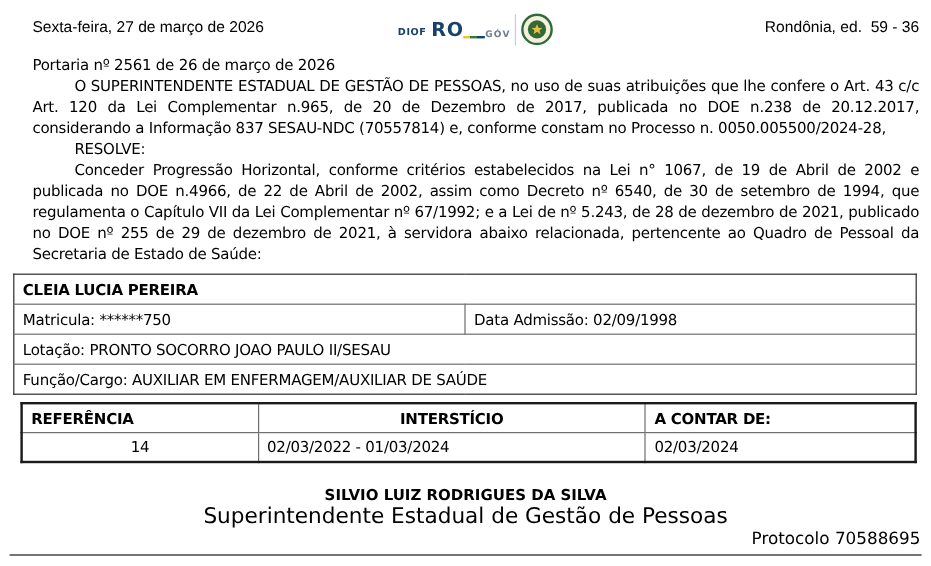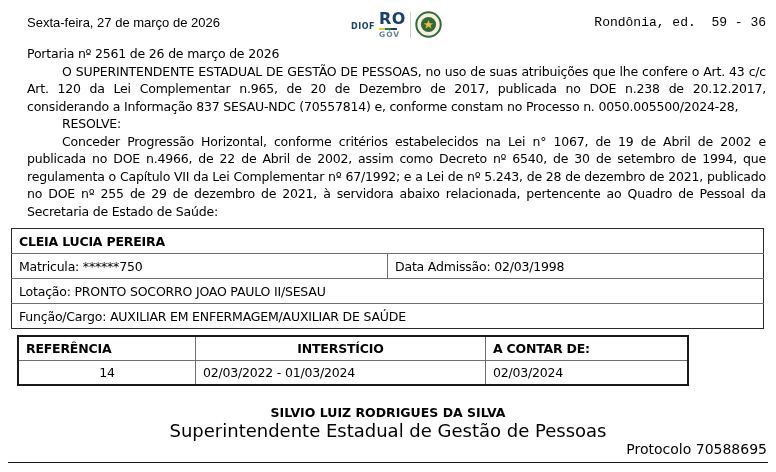--- a/index.html
+++ b/index.html
@@ -11,45 +11,45 @@
     color:#000;
     overflow:hidden;
   }
   
   .hdr{
     display:flex;align-items:flex-start;
     padding:13px 10px 0 27px;
     height:34px;box-sizing:border-box;
   }
   .hdr-left{flex:1;font-family:"Liberation Sans",sans-serif;font-size:13px;padding-top:2px;}
-  .hdr-right{flex:1;text-align:right;font-family:Liberation Mono, monospace;font-size:13px;padding-top:2px;white-space:pre;}
+  .hdr-right{flex:1;text-align:right;font-family:Liberation Sans, sans-serif;font-size:13px;padding-top:2px;white-space:pre;}
   .logo{display:flex;align-items:center;gap:4px;margin-top:-2px;}
   .logo .diof{font-size:8px;font-weight:bold;color:#17406f;letter-spacing:.5px;align-self:center;margin-top:4px;}
-  .logo .ro-block{display:flex;flex-direction:column;align-items:flex-start;line-height:1;}
+  .logo .ro-block{display:flex;align-items:flex-end;line-height:1;}
   .logo .ro{font-size:16px;font-weight:bold;color:#17406f;letter-spacing:.5px;}
   .logo .ro-bar{width:18px;height:2px;margin:1px 0;background:linear-gradient(90deg,#f2c230 0 33%,#2e7d32 33% 66%,#17406f 66% 100%);}
   .logo .gov{font-size:7.5px;font-weight:bold;color:#6b7f96;letter-spacing:1px;}
   .logo .logo-sep{width:1px;height:26px;background:#c9cdd2;}
   
   .bodytext{
     margin:11px 10px 0 27px;
     font-size:12.5px;line-height:17.5px;letter-spacing:-0.2px;
   }
   .bodytext p{margin:0;text-align:justify;}
   .bodytext p.noj{text-align:left;}
   .ind{text-indent:35px;}
   
   table{border-collapse:collapse;font-size:12.5px;letter-spacing:-0.2px;}
   .t1{margin:8px 0 0 11px;width:753px;table-layout:fixed;}
   .t1 td{border:1px solid #6e6e6e;padding:4px 7px;height:16px;}
   .t1 tr:first-child td{border-top:1.5px solid #2b2b2b;font-weight:bold;}
   .t1 td:first-child{border-left:1.5px solid #2b2b2b;}
   .t1 tr td:last-child{border-right:1.5px solid #2b2b2b;}
   .t1 tr:last-child td{border-bottom:1.5px solid #2b2b2b;}
-  .t2{margin:6px 0 18px 17px;width:672px;table-layout:fixed;border:2px solid #1a1a1a;}
+  .t2{margin:6px 0 18px 17px;width:747px;table-layout:fixed;border:2px solid #1a1a1a;}
   .t2 td,.t2 th{border:1px solid #6e6e6e;padding:4px 7px;height:15px;text-align:left;}
   .t2 th{font-weight:bold;}
   .t2 .c-center{text-align:center;}
   
   .sig{margin-top:13px;text-align:center;line-height:18px;}
   .sig-name{font-weight:bold;font-size:12.5px;}
   .sig-title{font-size:18px;}
   .protocol{margin:1px 9px 0 0;text-align:right;font-size:14px;}
   .bottom-rule{position:absolute;left:8px;bottom:9px;width:760px;height:0;border-top:1.5px solid #1a1a1a;}
 </style>
@@ -84,21 +84,21 @@
     <p class="ind">Conceder Progressão Horizontal, conforme critérios estabelecidos na Lei n° 1067, de 19 de Abril de 2002 e publicada no DOE n.4966, de 22 de Abril de 2002, assim como Decreto nº 6540, de 30 de setembro de 1994, que regulamenta o Capítulo VII da Lei Complementar nº 67/1992; e a Lei de nº 5.243, de 28 de dezembro de 2021, publicado no DOE nº 255 de 29 de dezembro de 2021, à servidora abaixo relacionada, pertencente ao Quadro de Pessoal da Secretaria de Estado de Saúde:</p>
   </main>
 
   <table class="t1">
     <tbody>
         <tr>
       <td colspan="2">CLEIA LUCIA PEREIRA</td>
     </tr>
     <tr>
       <td style="width:43%">Matricula: ******750</td>
-      <td>Data Admissão: 02/03/1998</td>
+      <td>Data Admissão: 02/09/1998</td>
     </tr>
     <tr>
       <td colspan="2">Lotação: PRONTO SOCORRO JOAO PAULO II/SESAU</td>
     </tr>
     <tr>
       <td colspan="2">Função/Cargo: AUXILIAR EM ENFERMAGEM/AUXILIAR DE SAÚDE</td>
     </tr>
   </tbody>
     </table>
 

